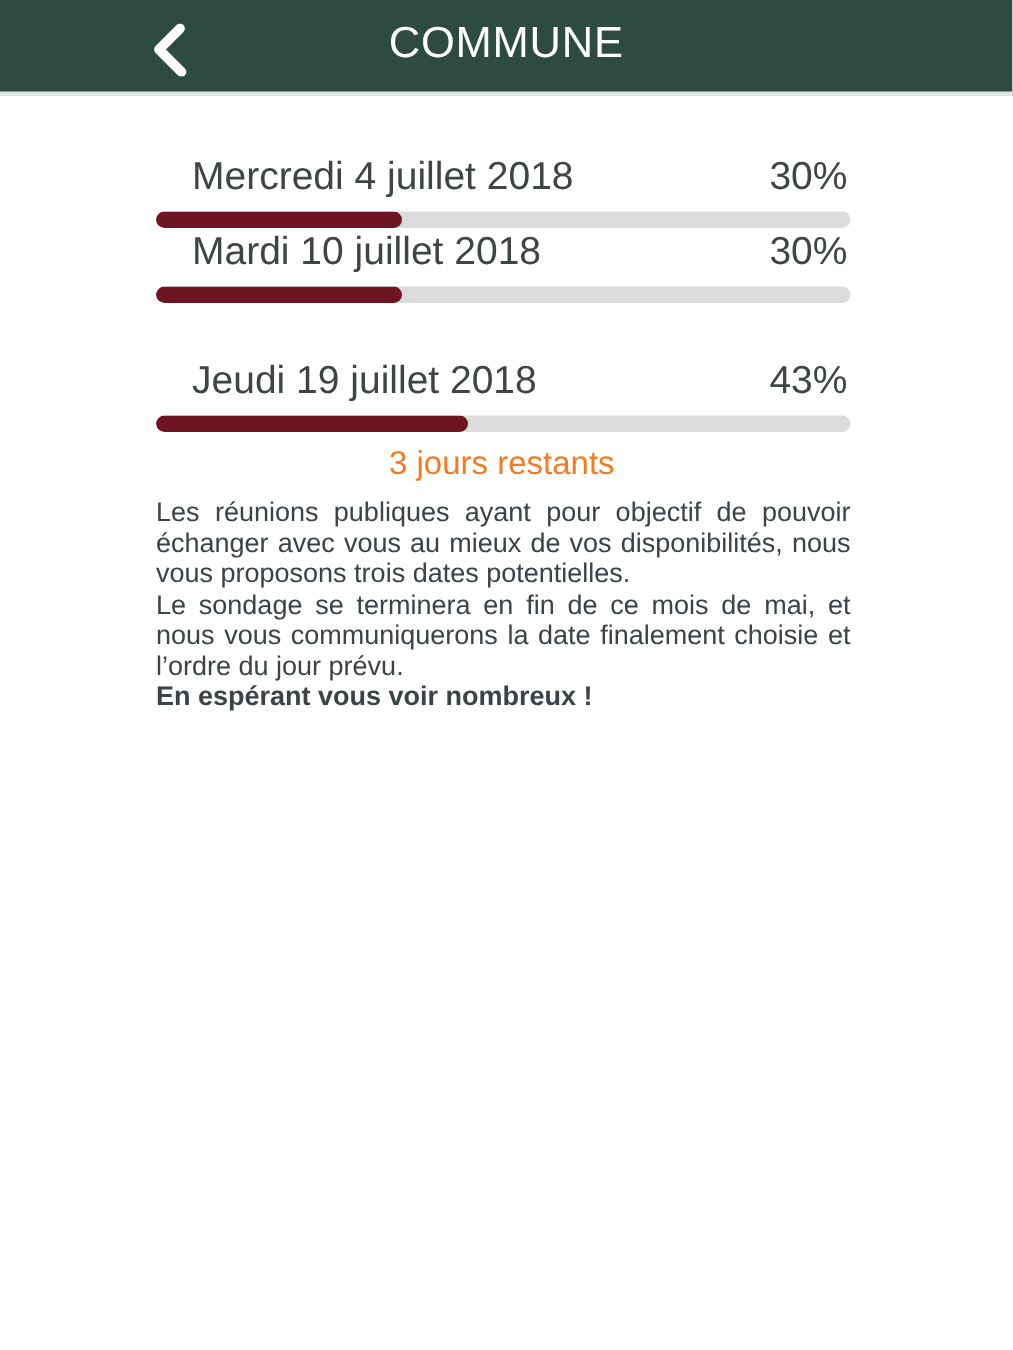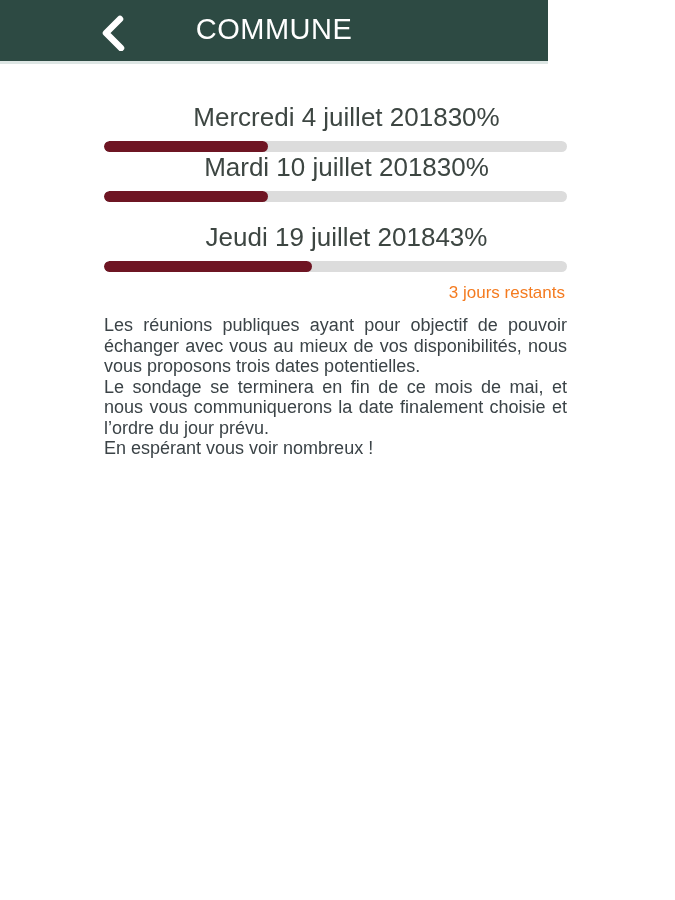--- a/index.html
+++ b/index.html
@@ -16,21 +16,21 @@
   html, body { background: #ffffff; }
   body {
     width: 675px;
     height: 900px;
     font-family: "Liberation Sans", sans-serif;
     position: relative;
     overflow: hidden;
   }
   .app-header {
     position: relative;
-    width: 548px;
+    width: 675px;
     height: 64px;
     background: var(--header-bg);
     border-bottom: 3px solid #dde6e4;
     display: flex;
     align-items: center;
     justify-content: center;
   }
   .back-button {
     position: absolute;
     left: 96px;
@@ -52,24 +52,24 @@
     line-height: 64px;
     margin-top: -4px;
   }
   .content {
     margin-left: 104px;
     margin-right: 108px; 
   }
   .poll-option { cursor: pointer; }
   .poll-option.first { margin-top: 38px; }
   .poll-option.second { }
-  .poll-option.third { margin-top: 20px; }
+  .poll-option.third { margin-top: 36px; }
   .option-label-row {
     display: flex;
-    justify-content: center;
+    justify-content: space-between;
     align-items: baseline;
     line-height: 31px;
     font-size: 26px;
     color: var(--date-text);
   }
   .option-date { padding-left: 24px; }
   .option-percent { padding-right: 2px; }
   .progress-track {
     margin-top: 8px;
     height: 11px;
@@ -78,41 +78,41 @@
     border-radius: 6px;
     overflow: hidden;
   }
   .progress-fill {
     height: 100%;
     background: var(--bar-fill);
     border-radius: 6px;
   }
   .time-remaining {
     margin-top: 6px;
-    text-align: right;
-    font-size: 17px;
+    text-align: center;
+    font-size: 22px;
     line-height: 30px;
     color: var(--accent-orange);
     padding-right: 2px;
   }
   .article-title {
     margin-top: 14px;
     font-size: 30px;
     line-height: 37px;
     color: var(--title-red);
     font-weight: 400;
   }
   .article-body {
     margin-top: 7px;
     font-size: 18px;
     line-height: 20.5px;
     color: var(--body-text);
   }
   .article-paragraph { text-align: justify; }
-  .article-paragraph.last { text-align: left; }
+  .article-paragraph.last { text-align: left; font-weight: bold; }
 </style>
 </head>
 <body>
 
 <header class="app-header">
   <button class="back-button">
     <span style="display:flex;">
       <svg width="26" height="36" viewBox="0 0 26 36">
         <polyline points="20,4 6,18 21,33" fill="none" stroke="#ffffff" stroke-width="6.5" stroke-linecap="round" stroke-linejoin="round"></polyline>
       </svg>

